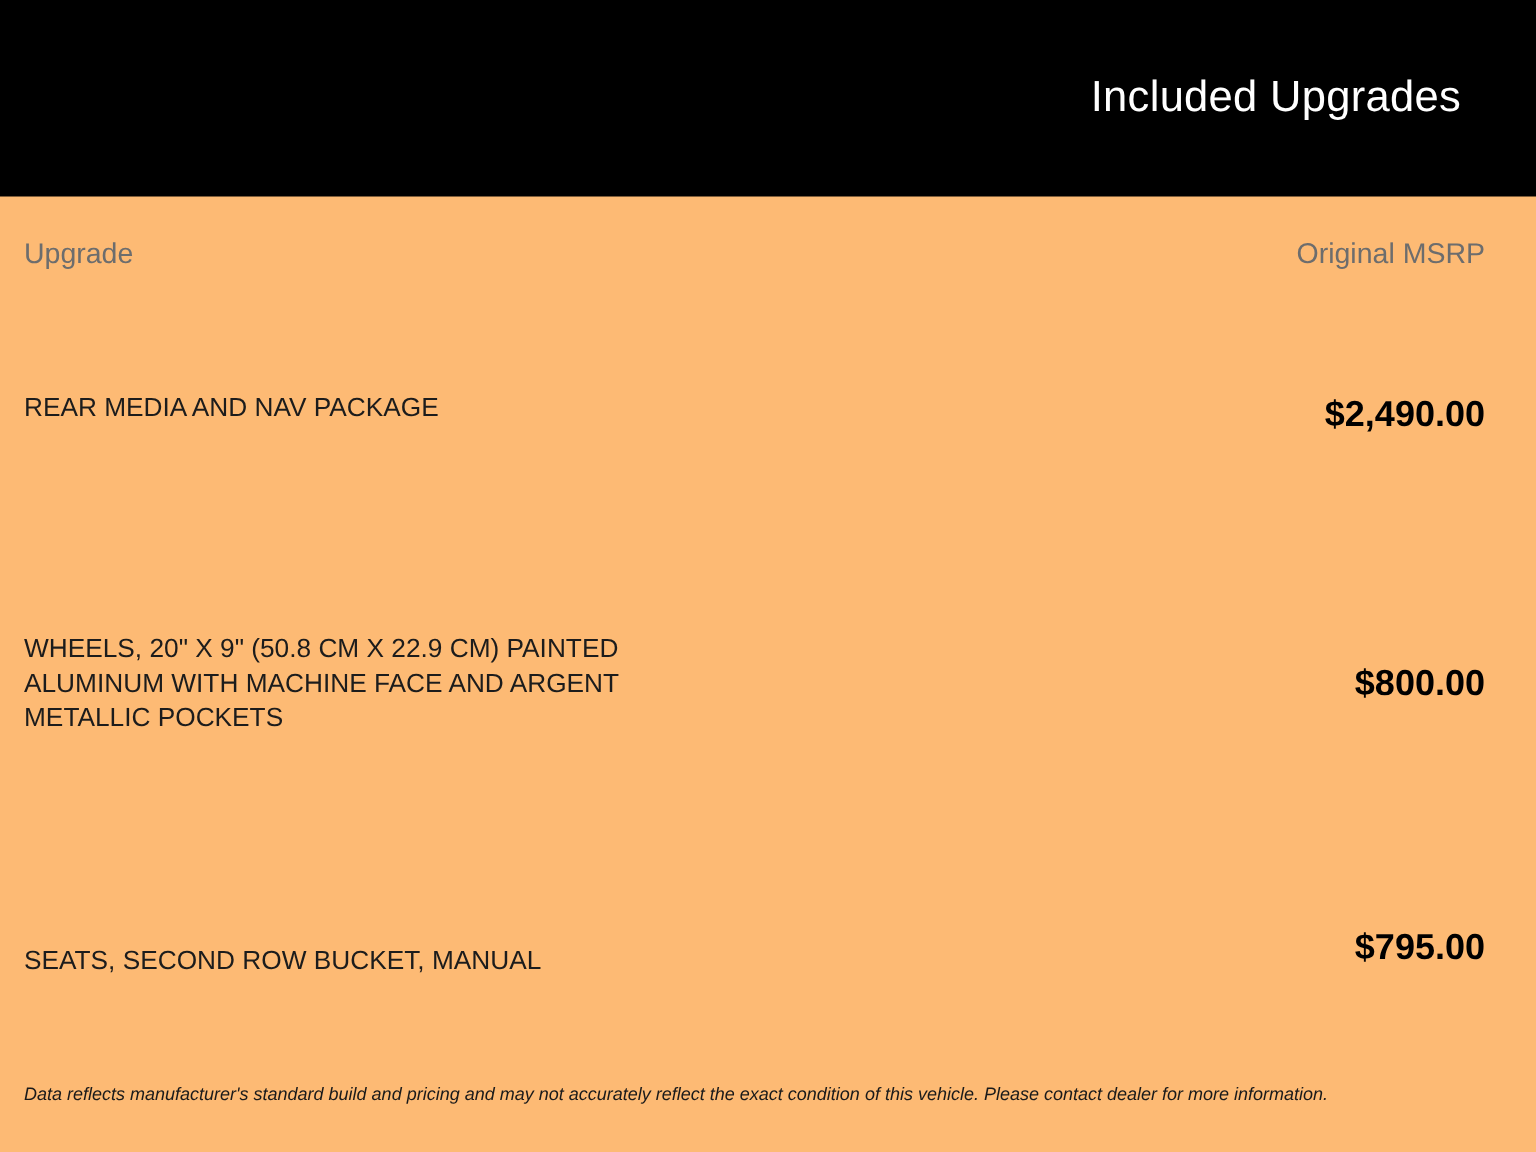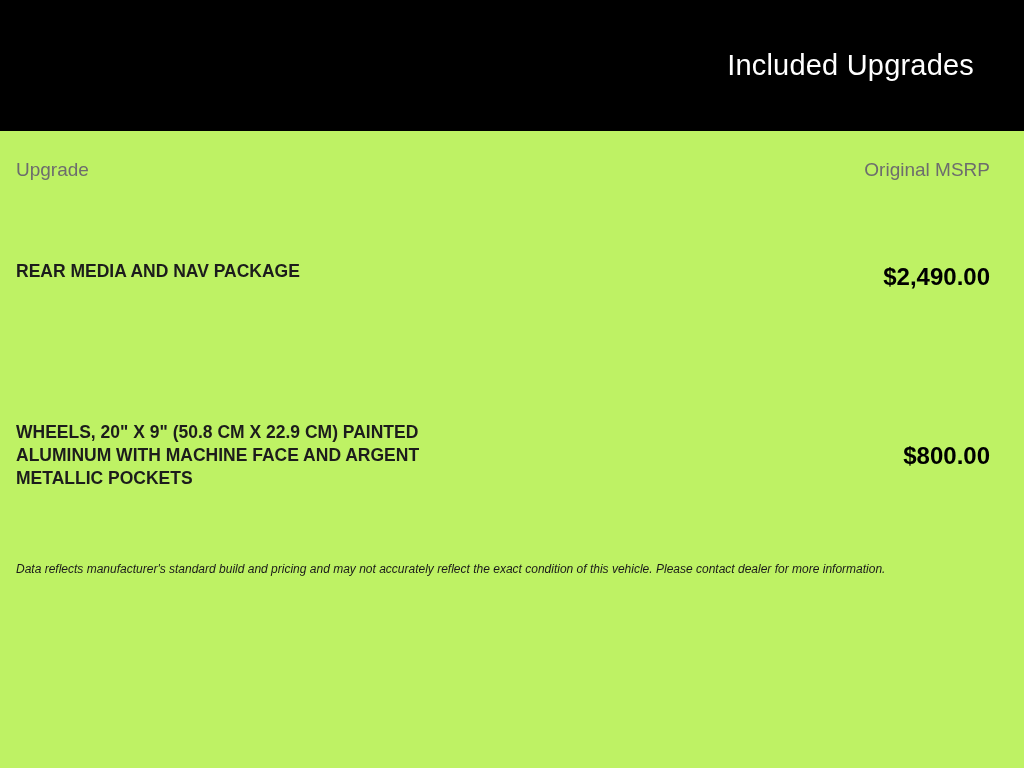--- a/index.html
+++ b/index.html
@@ -2,21 +2,21 @@
 <html><head>
 <meta charset="utf-8">
 <style>
   * { margin: 0; padding: 0; box-sizing: border-box; }
   html, body { width: 1024px; height: 768px; background: #ffffff; }
   body { font-family: "Liberation Sans", sans-serif; }
 
   .page {
     width: 1024px;
     height: 768px;
-    background: #bef264;
+    background: #fdba74;
     overflow: hidden;
     position: relative;
   }
 
   
   .header {
     height: 131px;
     background: #000000;
     display: flex;
     align-items: center;
@@ -50,21 +50,20 @@
   .row-1 { height: 160px; }
   .row-2 { height: 209px; }
   .row-3 { height: 160px; }
 
   .upgrade-name {
     font-size: 17.5px;
     line-height: 23px;
     color: #1c1c1c;
     white-space: pre-line;
     max-width: 540px;
-    font-weight: bold;
   }
   .upgrade-price {
     font-size: 24px;
     font-weight: 700;
     color: #000000;
     white-space: nowrap;
     position: relative;
   }
   .row-1 .upgrade-price { top: 6px; }
   .row-3 .upgrade-price { top: -8px; }
@@ -98,18 +97,22 @@
     <div class="upgrade-price">$2,490.00</div>
   </div>
 
   <div class="row row-2">
     <div class="upgrade-name">WHEELS, 20" X 9" (50.8 CM X 22.9 CM) PAINTED
 ALUMINUM WITH MACHINE FACE AND ARGENT
 METALLIC POCKETS</div>
     <div class="upgrade-price">$800.00</div>
   </div>
 
+  <div class="row row-3">
+    <div class="upgrade-name">SEATS, SECOND ROW BUCKET, MANUAL</div>
+    <div class="upgrade-price">$795.00</div>
+  </div>
 
   <div class="footer">
     <div class="disclaimer">Data reflects manufacturer's standard build and pricing and may not accurately reflect the exact condition of this vehicle. Please contact dealer for more information.</div>
   </div>
 
 </div>
 
 </body></html>

